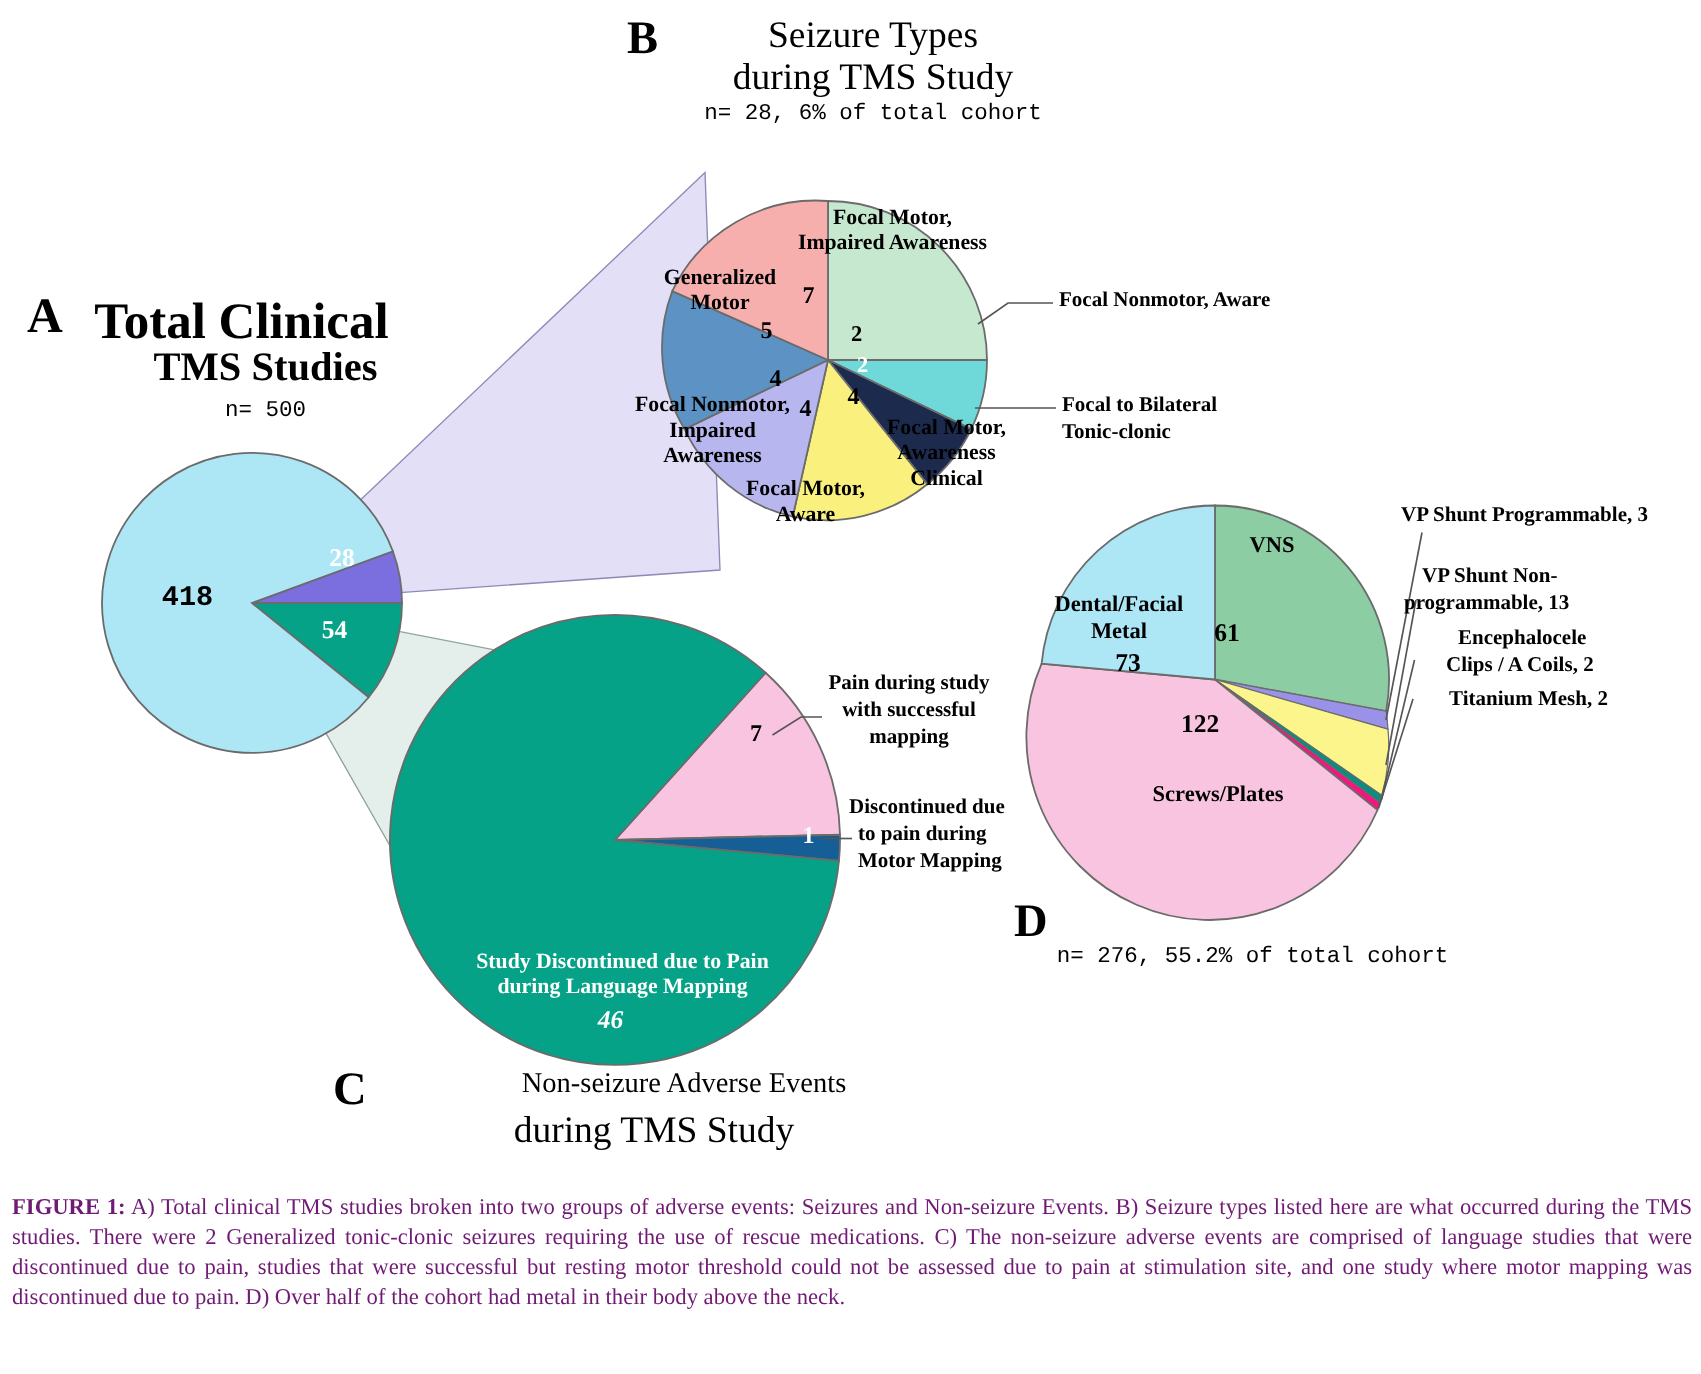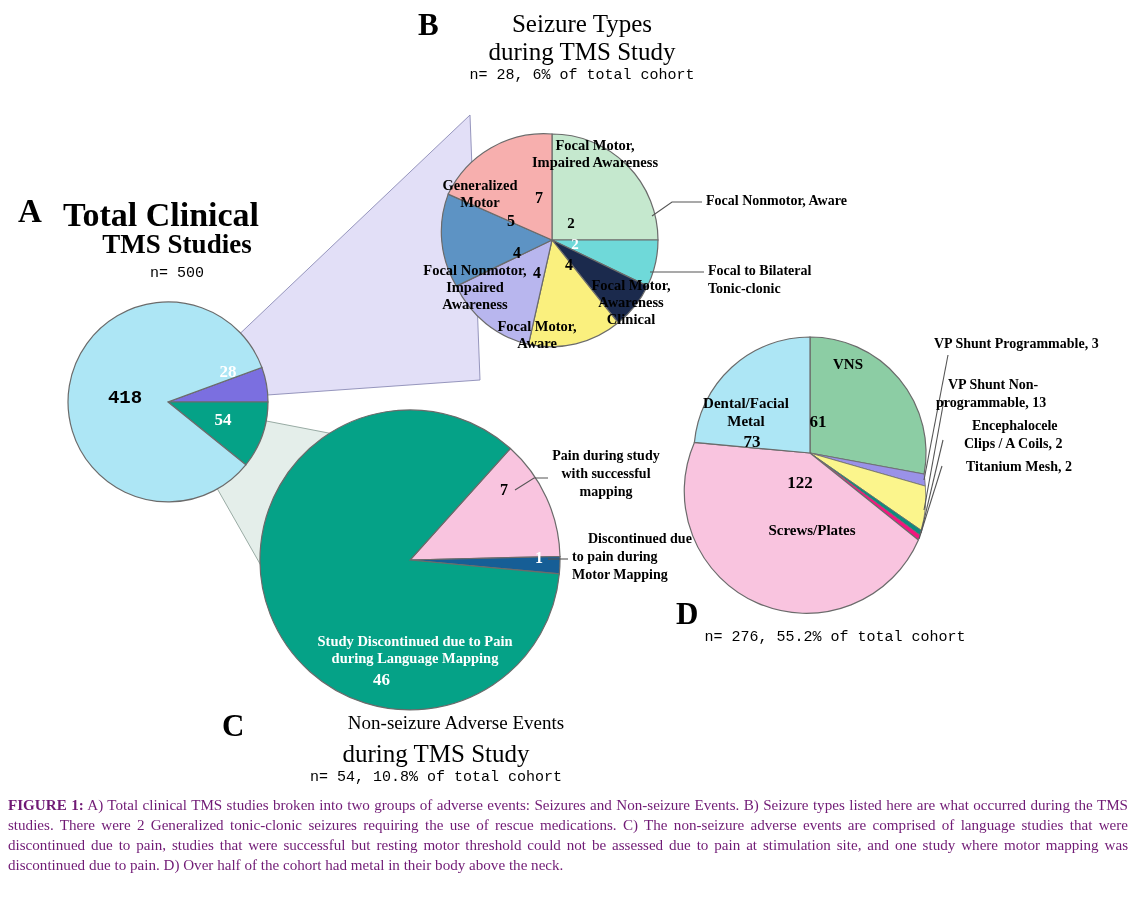--- a/index.html
+++ b/index.html
@@ -181,35 +181,34 @@
   <div class="txt slice-label" style="left:415px; top:194px; width:130px; font-size:14.5px;">Motor</div>
   <div class="txt slice-num" style="left:501px; top:212px; width:20px; text-align:center; font-size:16px;">5</div>
 
   <div class="txt callout" style="left:706px; top:193px;">Focal Nonmotor, Aware</div>
   <div class="txt callout" style="left:708px; top:263px;">Focal to Bilateral</div>
   <div class="txt callout" style="left:708px; top:281px;">Tonic-clonic</div>
 
   <div class="txt panel-letter" style="left:222px; top:709px; font-size:31px;">C</div>
   <div class="txt panel-title-serif" style="left:256px; top:712px; width:400px; font-size:19px;">Non-seizure Adverse Events</div>
   <div class="txt panel-title-serif" style="left:236px; top:740px; width:400px; font-size:25px;">during TMS Study</div>
-  <div class="txt panel-sub" style="left:236px; top:770px; width:400px;">n= 54, 10.8% of total cohort</div>
 
   <div class="txt callout" style="left:526px; top:448px; width:160px; text-align:center;">Pain during study</div>
   <div class="txt callout" style="left:526px; top:466px; width:160px; text-align:center;">with successful</div>
   <div class="txt callout" style="left:526px; top:484px; width:160px; text-align:center;">mapping</div>
   <div class="txt slice-num" style="left:494px; top:481px; width:20px; text-align:center; font-size:16px;">7</div>
 
-  <div class="txt callout" style="left:566px; top:531px; width:140px;margin-left:22px;">Discontinued due</div>
+  <div class="txt callout" style="left:566px; top:531px; width:140px;">Discontinued due</div>
   <div class="txt callout" style="left:572px; top:549px; width:140px;">to pain during</div>
   <div class="txt callout" style="left:572px; top:567px; width:140px;">Motor Mapping</div>
   <div class="txt slice-num white" style="left:529px; top:549px; width:20px; text-align:center; font-size:16px;">1</div>
 
   <div class="txt slice-label white" style="left:300px; top:633px; width:230px; font-size:14.5px;">Study Discontinued due to Pain</div>
   <div class="txt slice-label white" style="left:300px; top:650px; width:230px; font-size:14.5px;">during Language Mapping</div>
-  <div class="txt slice-num white" style="left:373px; top:670px; width:40px; text-align:left; font-size:17px;">46</div>
+  <div class="txt slice-num white" style="left:387px; top:670px; width:40px; text-align:center; font-size:17px;font-style:italic;">46</div>
 
   <div class="txt panel-letter" style="left:676px; top:597px; font-size:31px;">D</div>
   <div class="txt panel-sub" style="left:690px; top:630px; width:290px;">n= 276, 55.2% of total cohort</div>
 
   <div class="txt slice-label" style="left:818px; top:356px; width:60px; font-size:15px;">VNS</div>
   <div class="txt slice-num" style="left:800px; top:412px; width:36px; text-align:center; font-size:17px;">61</div>
 
   <div class="txt slice-label" style="left:686px; top:395px; width:120px; font-size:15px;">Dental/Facial</div>
   <div class="txt slice-label" style="left:686px; top:413px; width:120px; font-size:15px;">Metal</div>
   <div class="txt slice-num" style="left:734px; top:432px; width:36px; text-align:center; font-size:17px;">73</div>

